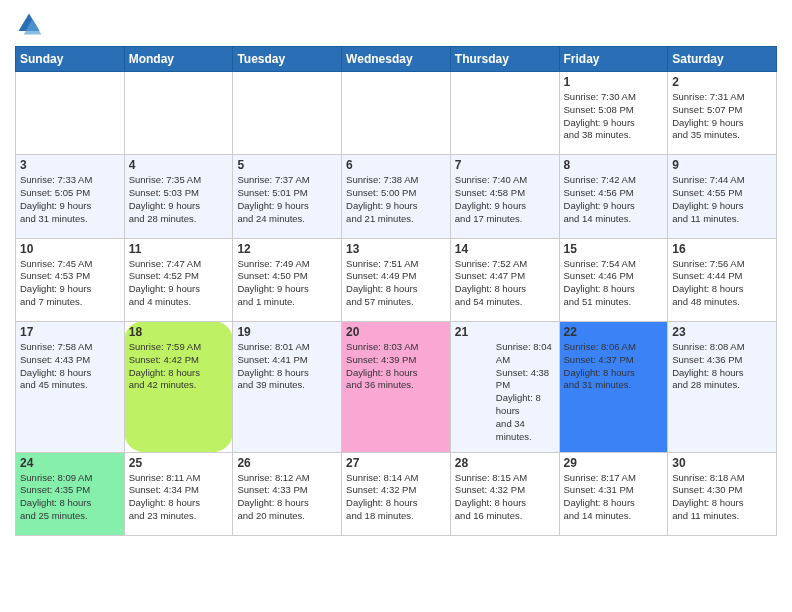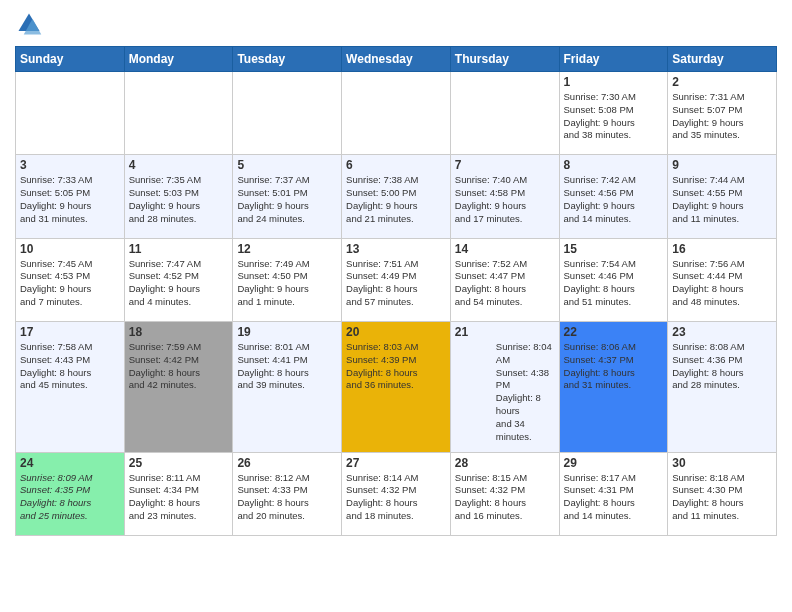--- a/index.html
+++ b/index.html
@@ -264,35 +264,35 @@
           </td>
         </tr>
         <tr>
           <td style="background: rgb(240, 244, 255);">
             <span class="day-number">17</span>
             <div class="day-info" style="white-space: pre-line;">Sunrise: 7:58 AM
 Sunset: 4:43 PM
 Daylight: 8 hours
 and 45 minutes.</div>
           </td>
-          <td style="background: #a3a3a3;">
+          <td style="background: #bef264; border-radius: 20px;">
             <span class="day-number">18</span>
             <div class="day-info" style="white-space: pre-line;">Sunrise: 7:59 AM
 Sunset: 4:42 PM
 Daylight: 8 hours
 and 42 minutes.</div>
           </td>
           <td style="background: rgb(240, 244, 255);">
             <span class="day-number">19</span>
             <div class="day-info" style="white-space: pre-line;">Sunrise: 8:01 AM
 Sunset: 4:41 PM
 Daylight: 8 hours
 and 39 minutes.</div>
           </td>
-          <td style="background: #eab308;">
+          <td style="background: #f9a8d4;">
             <span class="day-number">20</span>
             <div class="day-info" style="white-space: pre-line;">Sunrise: 8:03 AM
 Sunset: 4:39 PM
 Daylight: 8 hours
 and 36 minutes.</div>
           </td>
           <td style="background: rgb(240, 244, 255);">
             <span class="day-number">21</span>
             <div class="day-info" style="white-space: pre-line; margin-left: 41px;">Sunrise: 8:04 AM
 Sunset: 4:38 PM
@@ -310,21 +310,21 @@
             <span class="day-number">23</span>
             <div class="day-info" style="white-space: pre-line;">Sunrise: 8:08 AM
 Sunset: 4:36 PM
 Daylight: 8 hours
 and 28 minutes.</div>
           </td>
         </tr>
         <tr>
           <td style="background: #86efac;">
             <span class="day-number">24</span>
-            <div class="day-info" style="white-space: pre-line; font-style: italic;">Sunrise: 8:09 AM
+            <div class="day-info" style="white-space: pre-line;">Sunrise: 8:09 AM
 Sunset: 4:35 PM
 Daylight: 8 hours
 and 25 minutes.</div>
           </td>
           <td style="background: rgb(255, 255, 255);">
             <span class="day-number">25</span>
             <div class="day-info" style="white-space: pre-line;">Sunrise: 8:11 AM
 Sunset: 4:34 PM
 Daylight: 8 hours
 and 23 minutes.</div>

